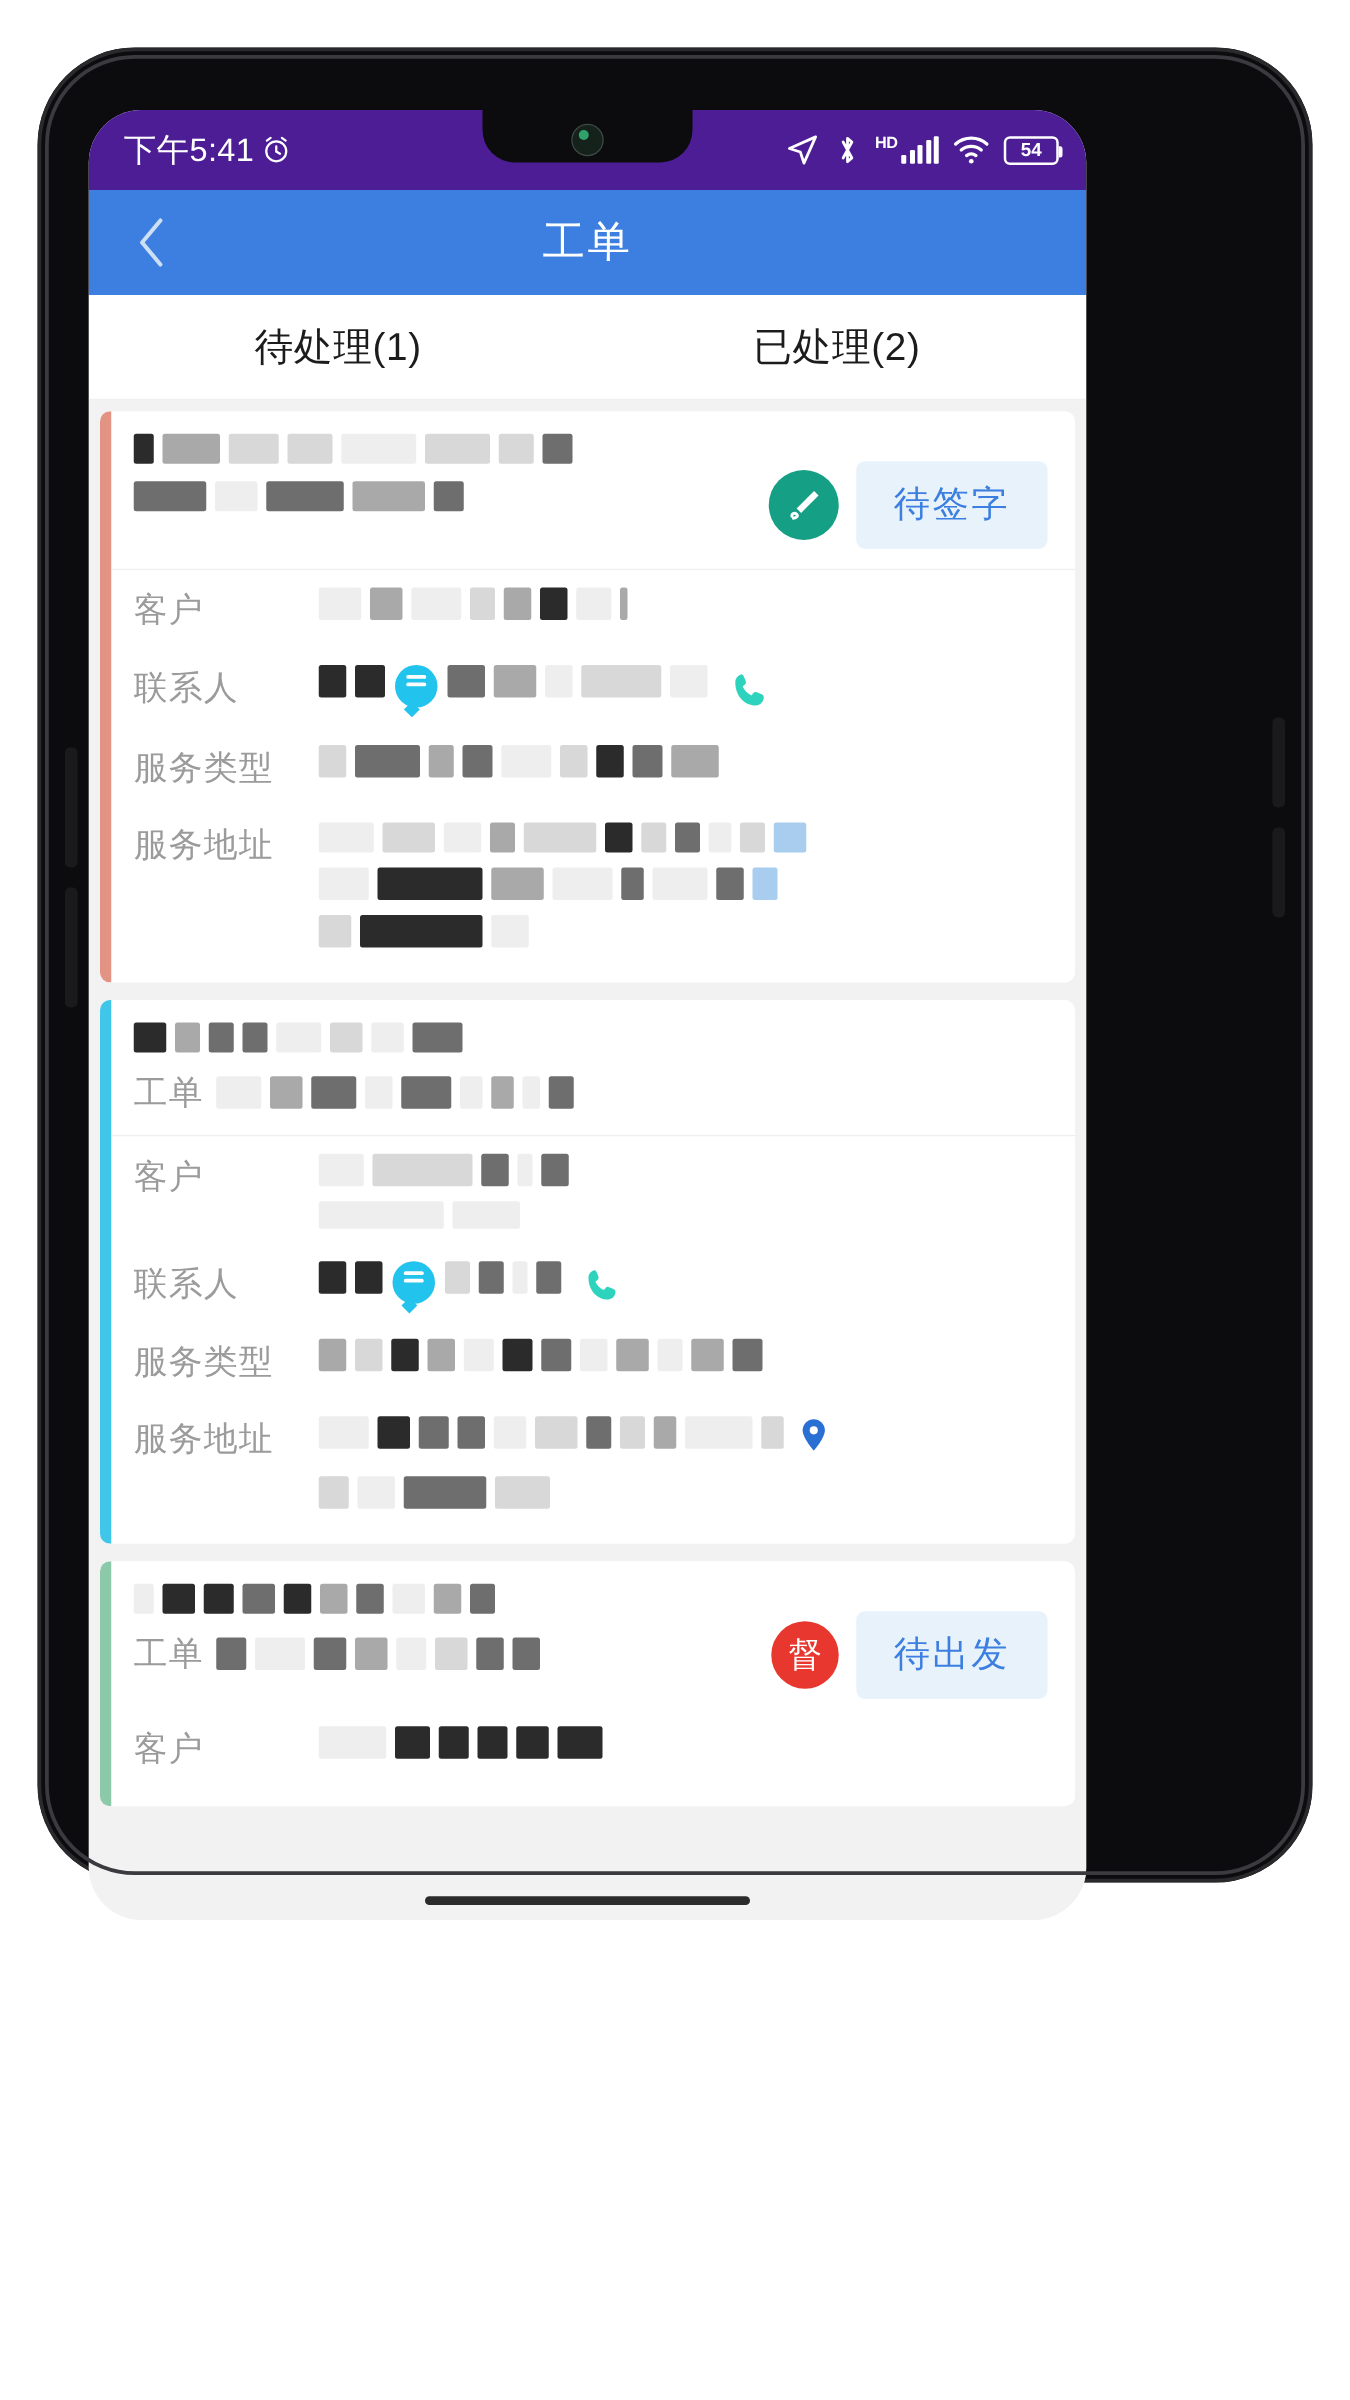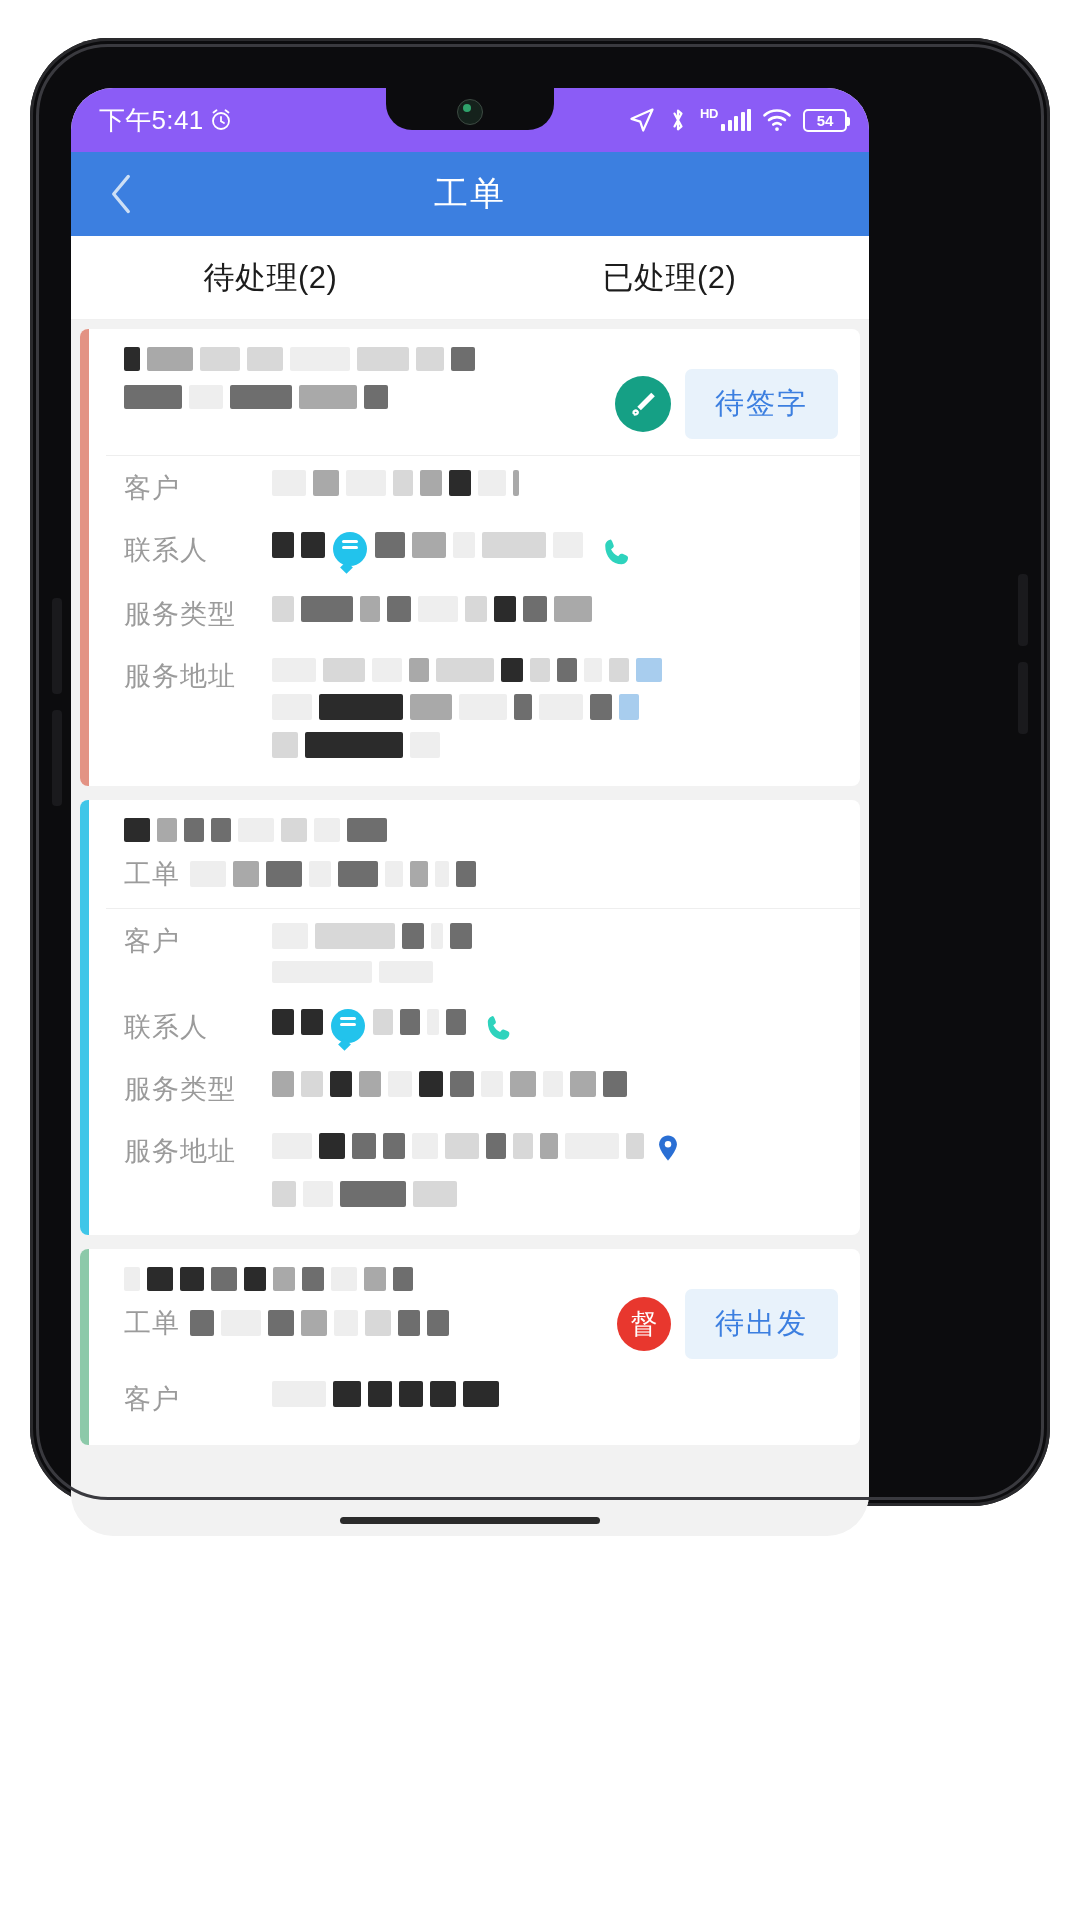--- a/index.html
+++ b/index.html
@@ -42,21 +42,21 @@
     width: 798px; height: 1448px;
     background: #ffffff;
     overflow: hidden;
     border-radius: 42px;
   }
 
   
   #status-bar {
     position: relative;
     height: 64px;
-    background: #8b5cf6;
+    background: #4c1d95;
     display: flex;
     align-items: center;
     justify-content: space-between;
     padding: 0 22px 0 28px;
     color: #ffffff;
     text-align: center;
   }
   #status-left { display:flex; align-items:center; gap:6px; font-size:26px; letter-spacing:.3px;}
   #status-right { display:flex; align-items:center; gap:11px; }
   .notch {
@@ -138,21 +138,20 @@
     overflow:hidden;
     padding: 9px 9px 0 9px;
   }
   .card{
     background:#fff;
     border-radius:8px;
     margin-bottom:14px;
     position:relative;
     overflow:hidden;
     display:flex;
-    gap:17px;
   }
   .accent-bar{ width:9px; flex:0 0 9px; }
   .card-body{ flex:1; min-width:0; }
 
   .card-head{
     display:flex; align-items:flex-start;
     padding:18px 22px 16px 18px;
     border-bottom:1px solid #eeeeee;
     gap:10px;
   }
@@ -295,21 +294,21 @@
       <div id="back-button">
         <svg width="34" height="44" viewBox="0 0 20 30">
           <path d="M15 3L5 15l10 12" fill="none" stroke="#cddff5" stroke-width="2.2" stroke-linecap="round" stroke-linejoin="round"></path>
         </svg>
       </div>
       <div id="page-title">工单</div>
     </div>
 
     <div id="tab-bar">
       <div class="tab">
-        <span>待处理(2)</span>
+        <span>待处理(1)</span>
       </div>
       <div class="tab">
         <span>已处理(2)</span>
       </div>
     </div>
 
     <div id="content">
 
       <div class="card">
         <div class="accent-bar" style="background:#e39384"></div>

